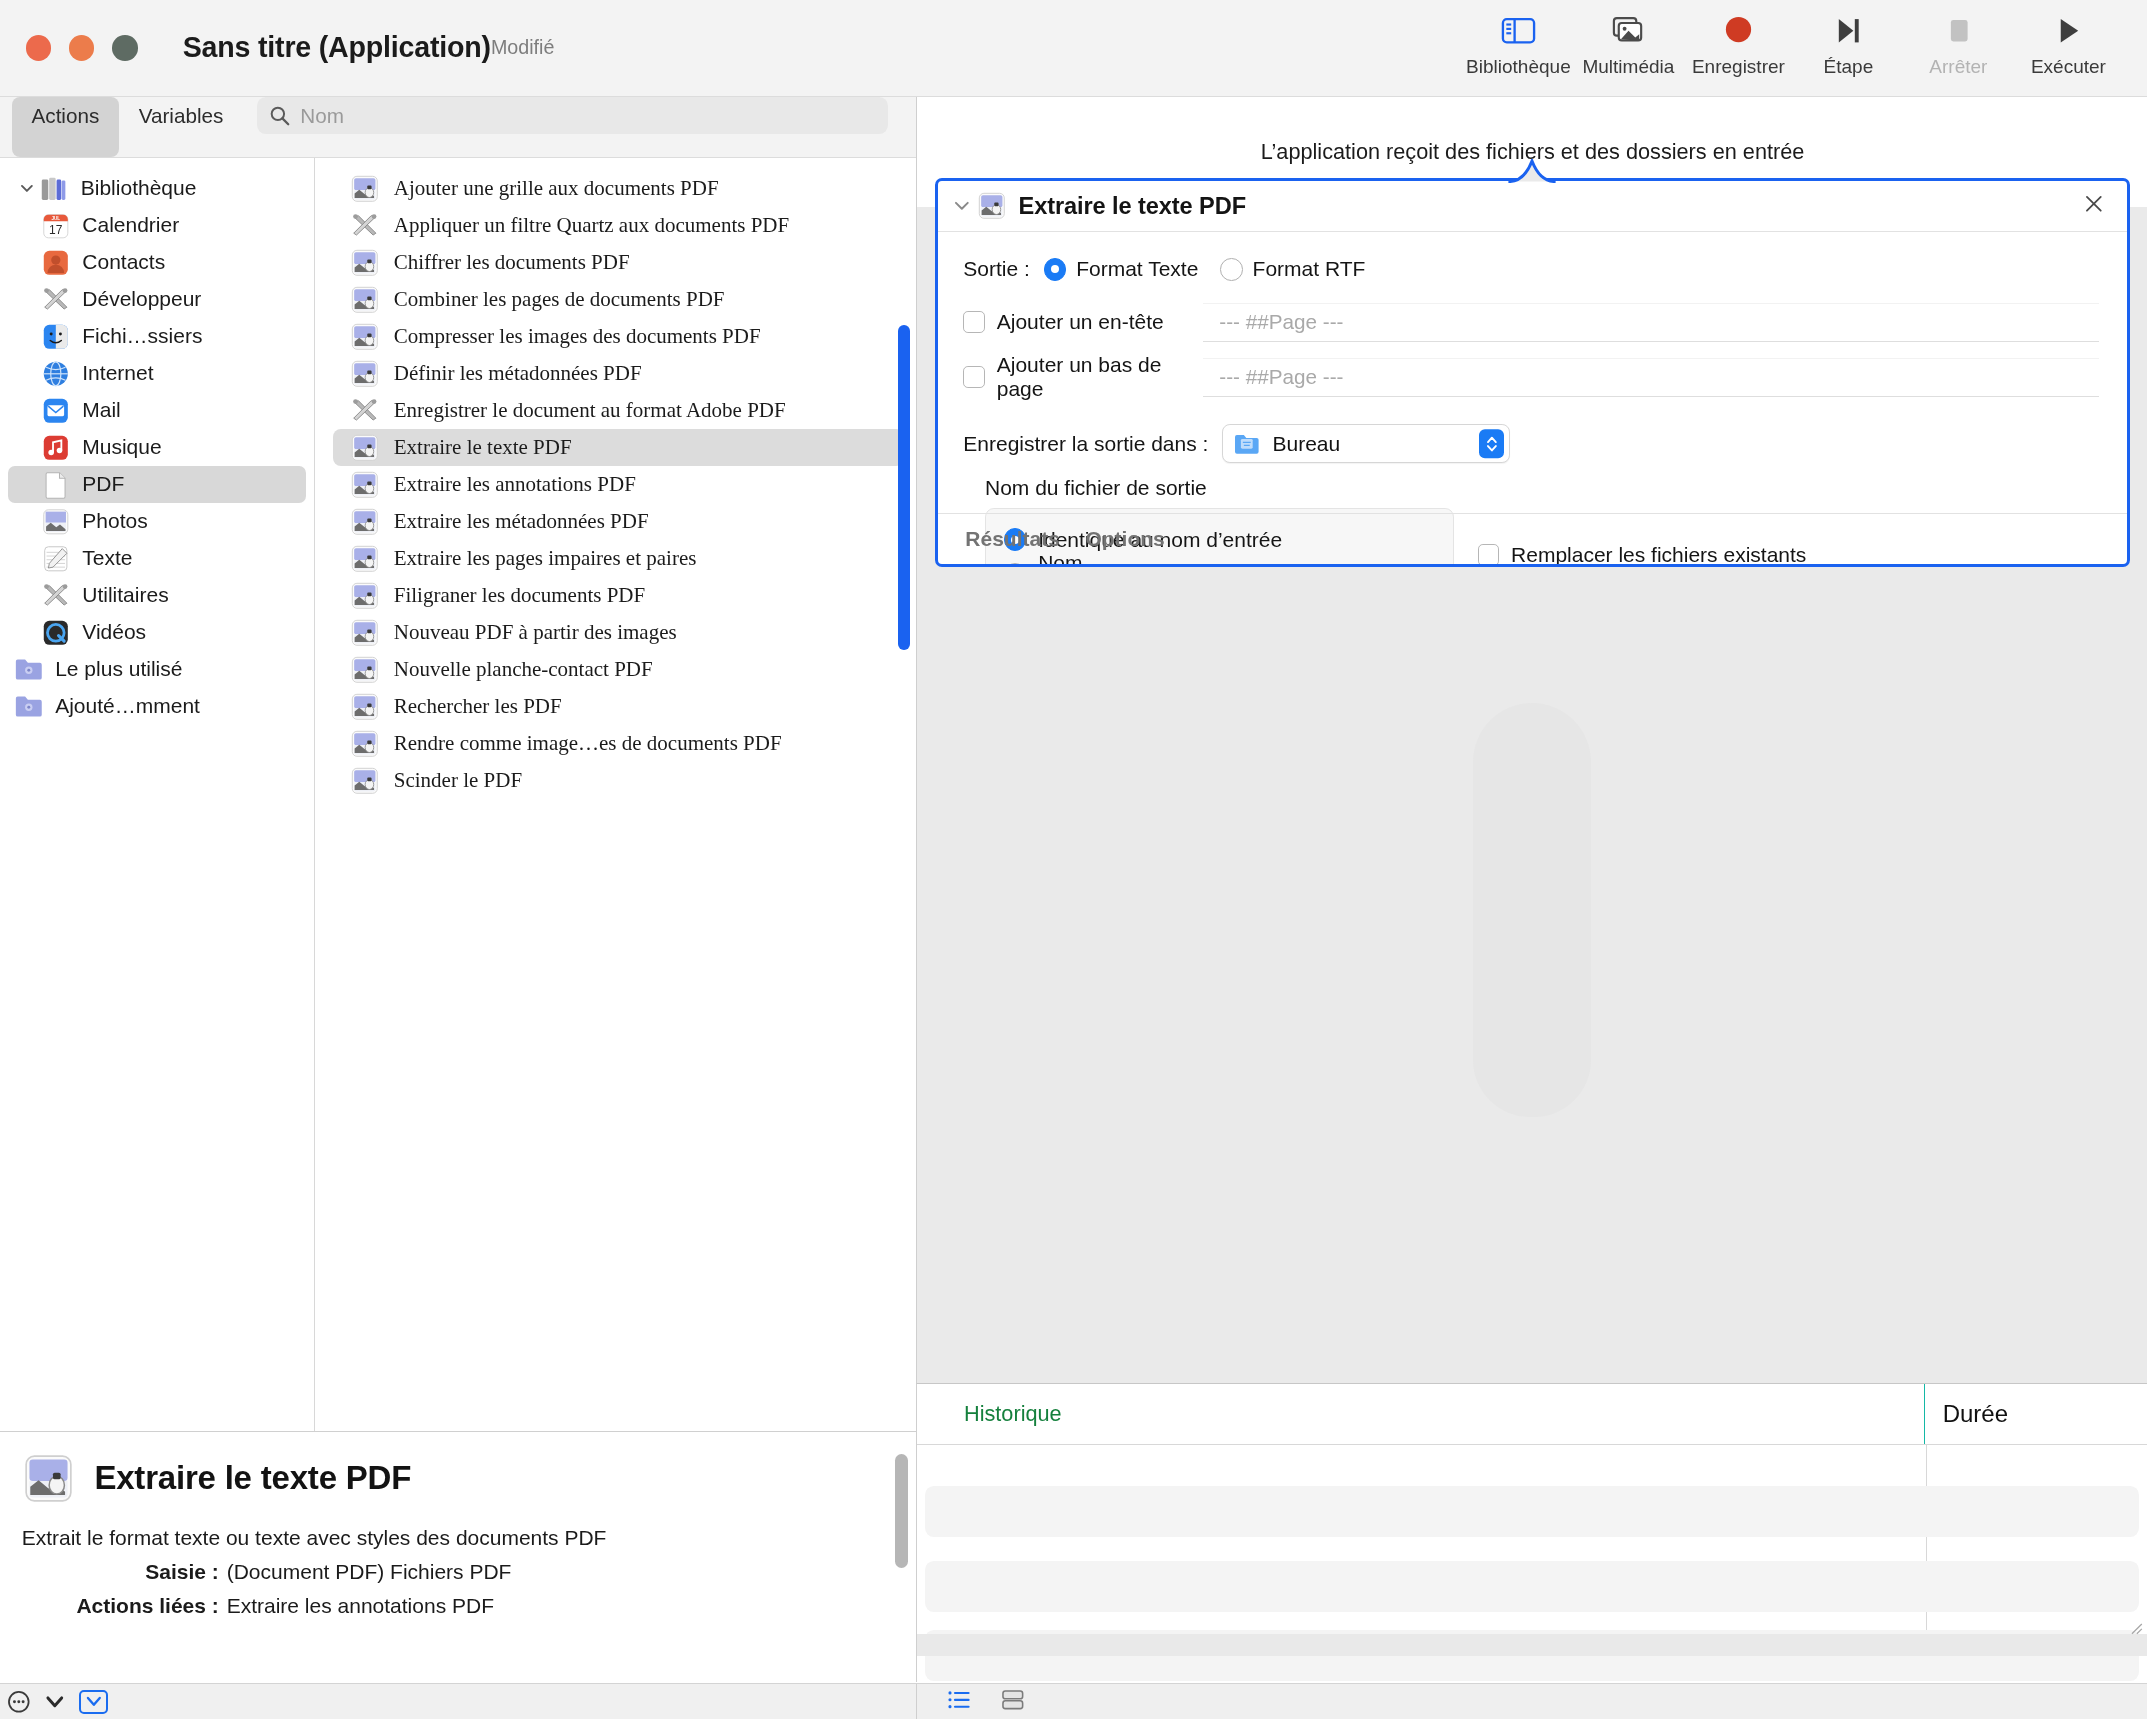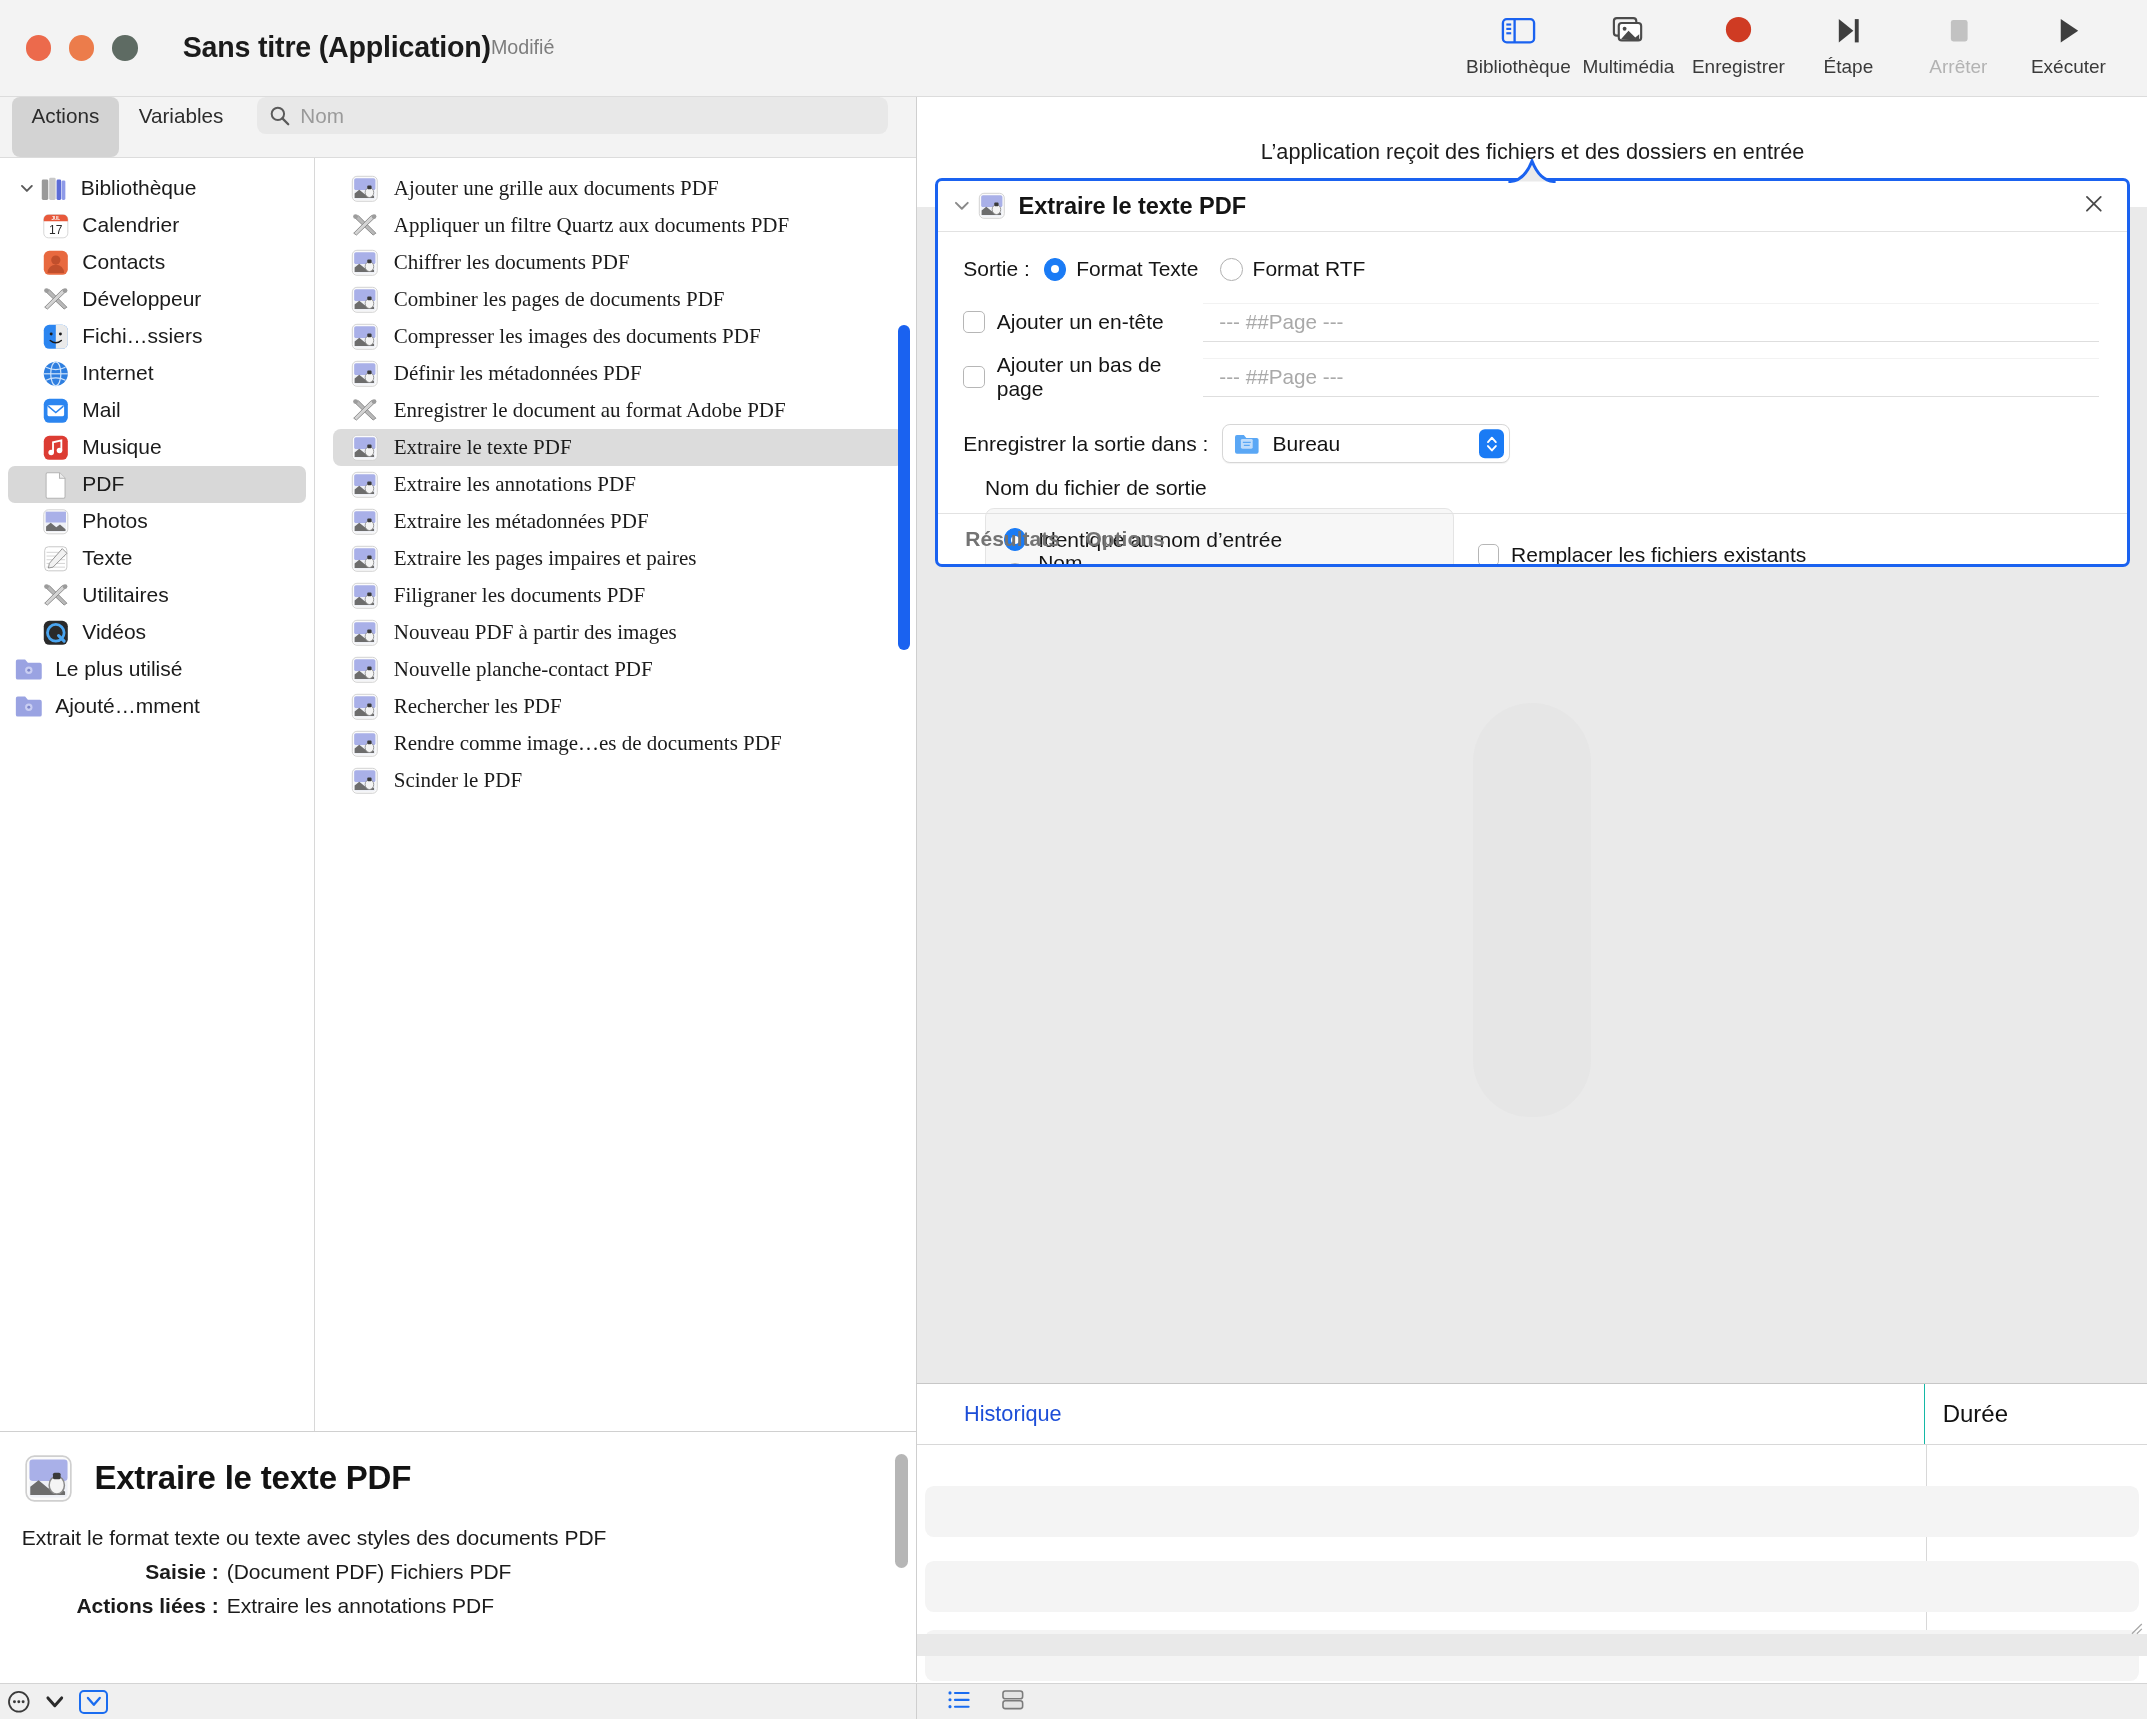--- a/index.html
+++ b/index.html
@@ -201,21 +201,21 @@
 
   
   .hist-pane {
     position: absolute; left: 916px; top: 1383px; width: 1231px; height: 299px;
     background: #fff; border-top: 1px solid #c7c7c7; border-left: 1px solid #cfcfcf;
   }
   .hist-head {
     height: 61px; display: flex; align-items: center;
     border-bottom: 1px solid #d8d8d8; background: #fff;
   }
-  .hist-head .h1 { flex: 1; padding-left: 47px; font-size: 21.7px; color: #1d4ed8; }
+  .hist-head .h1 { flex: 1; padding-left: 47px; font-size: 21.7px; color: #15803d; }
   .hist-head .h2 { width: 223px; padding-left: 17.7px; font-size: 24px; color: #111; border-left: 1px solid #14b8a6; height: 100%; display: flex; align-items: center; }
   .hist-body { position: relative; height: 211px; }
   .hist-vline { position: absolute; left: 1009px; top: 0; bottom: 0; width: 1px; background: #d8d8d8; }
   .hist-row { position: absolute; left: 7.9px; right: 7.9px; height: 51px; background: #f4f4f4; border-radius: 8.9px; }
   .hist-fade { position: absolute; left: 0; right: 0; bottom: 0; height: 21.7px; background: #e9e9e9; }
   .hist-scroll { position: absolute; right: 3.9px; bottom: 21.7px; width: 13.8px; height: 13.8px; }
 
   .statusbar-right {
     position: absolute; left: 916px; top: 1683px; width: 1231px; height: 37px;
     background: #efefef; border-top: 1px solid #d4d4d4; border-left: 1px solid #cfcfcf;

